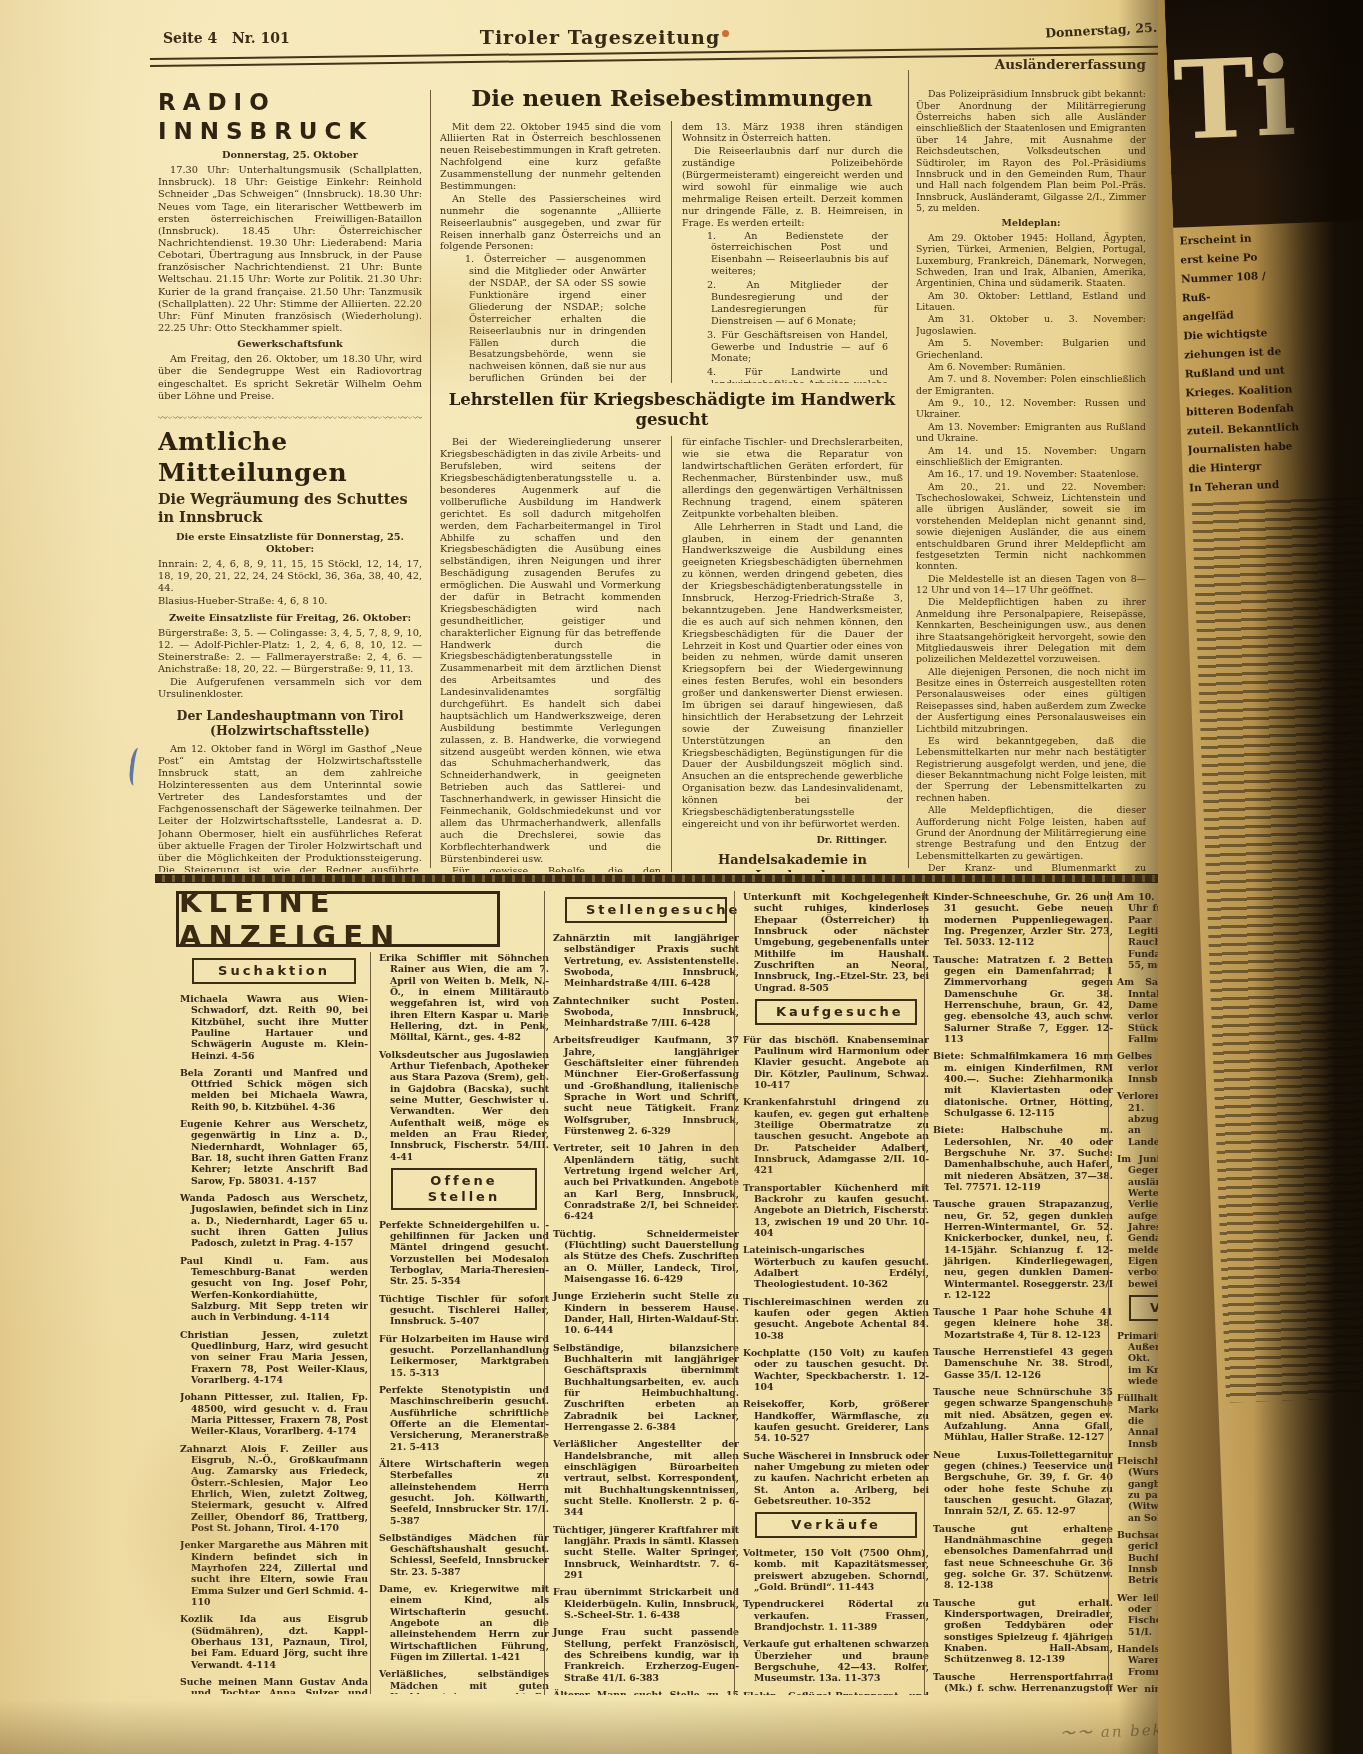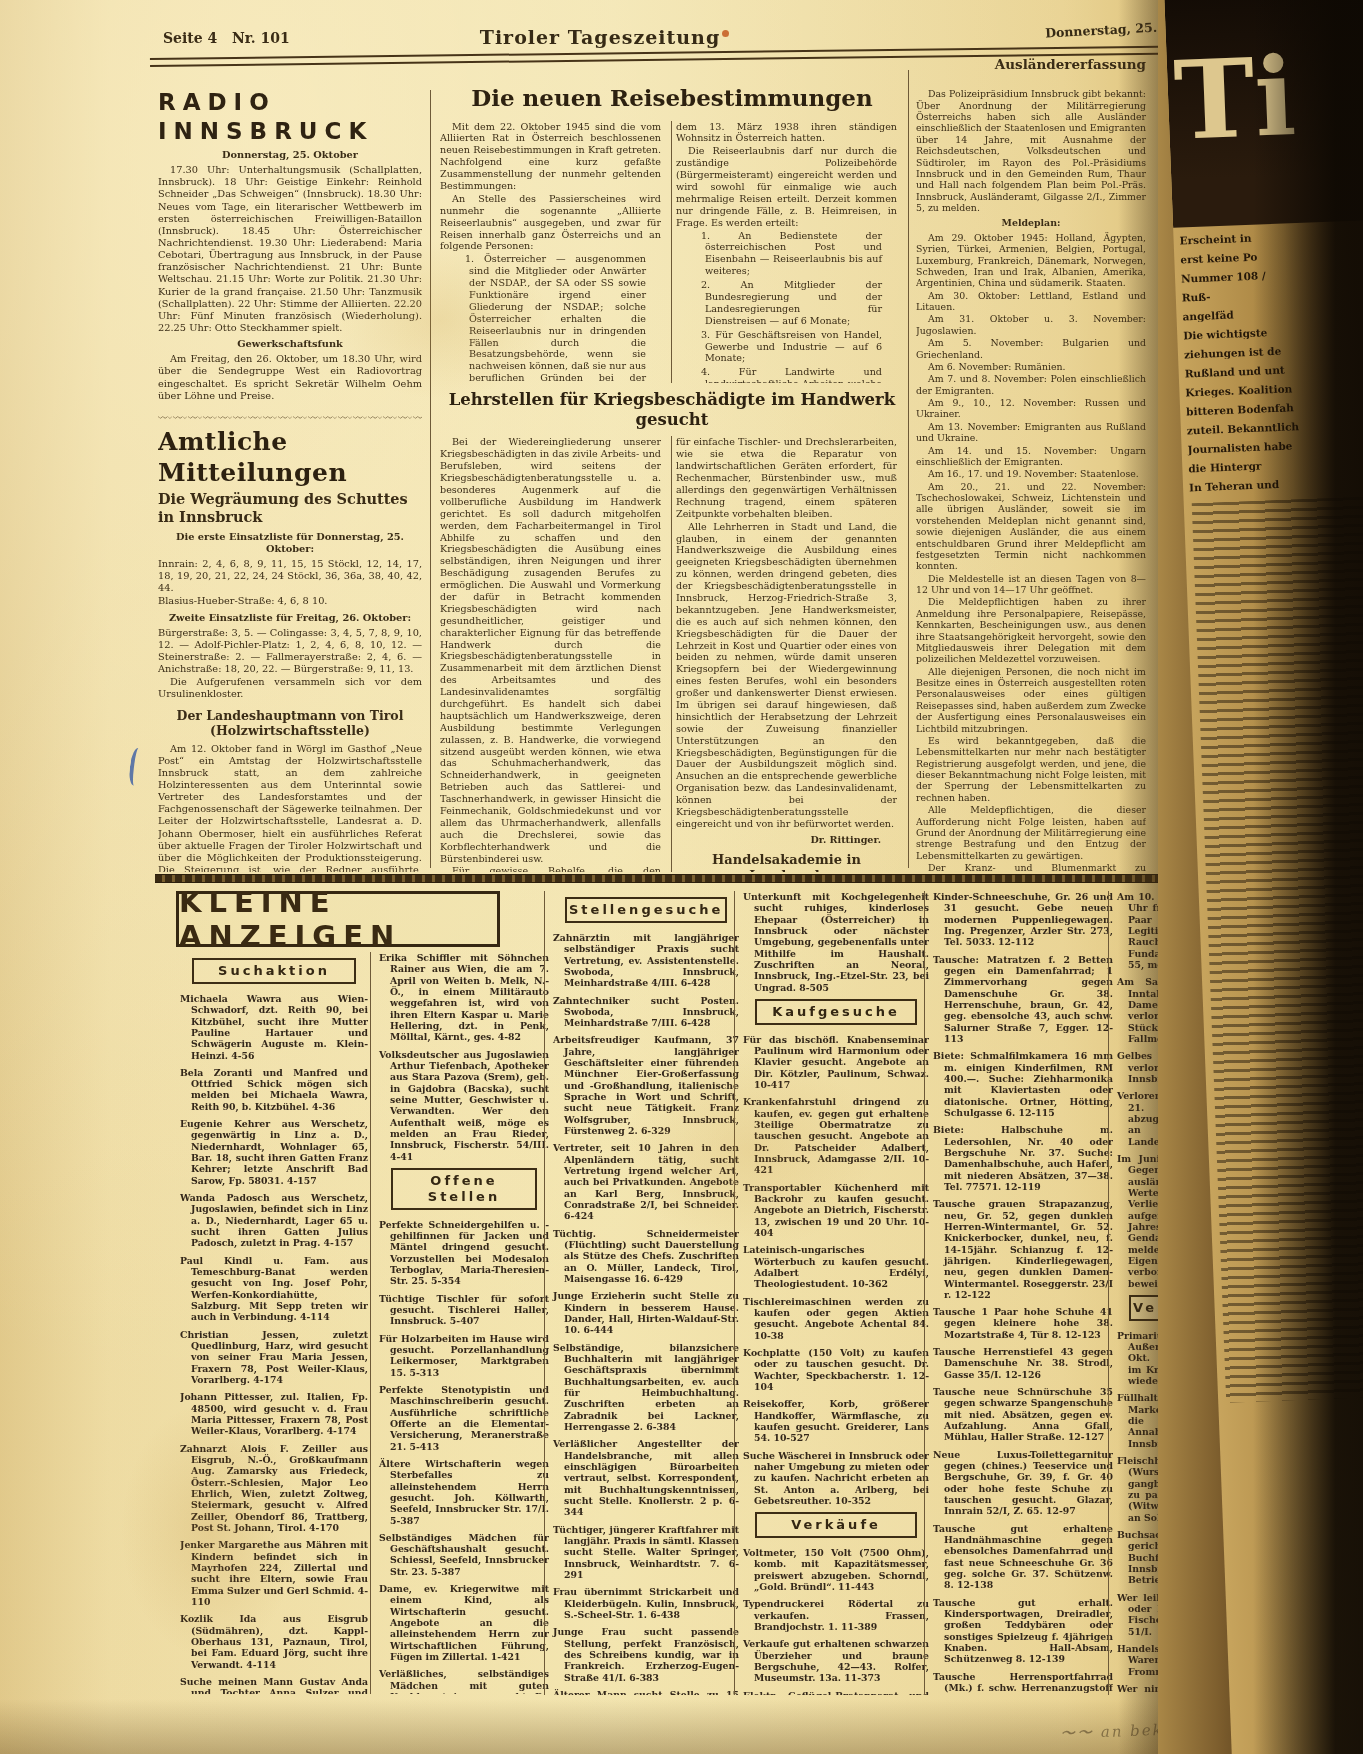--- a/index.html
+++ b/index.html
@@ -14,21 +14,21 @@
   .txt{color:#3a2c16;}
   
   .para{text-indent:12px;text-align:justify;margin:0 0 1px;}
   .pflush{text-align:justify;margin:0 0 1px;}
   .li{padding-left:14px;text-indent:-4px;text-align:justify;margin:0 15px 2px;}
   .center-b{text-align:center;font-weight:bold;margin:4px 0 3px;}
   .sig{text-align:right;font-weight:bold;padding-right:16px;margin:4px 0;}
   .ad{font-weight:bold;text-align:justify;padding-left:11px;text-indent:-11px;margin:0 0 6px;}
   .box-header{border:2px solid #3c2d15;text-align:center;
       font-family:"DejaVu Sans",sans-serif;font-weight:bold;font-size:13px;
-      letter-spacing:3px;padding:3px 2px;margin:6px 12px 9px;color:#342713;background:rgba(244,230,180,.35);}
+      letter-spacing:3px;padding:3px 19px;margin:6px 12px 9px;color:#342713;background:rgba(244,230,180,.35);}
   
   .hdr-left{position:absolute;left:163px;top:30px;font-weight:bold;font-size:14px;color:#3a2c16;}
   .hdr-center{position:absolute;left:0;top:26px;width:1200px;text-align:center;
       font-weight:bold;font-size:19px;letter-spacing:1px;color:#362a15;}
   .hdr-right{position:absolute;left:1045px;top:20px;font-weight:bold;font-size:12.5px;
       color:#362a15;transform:rotate(-3deg);white-space:nowrap;}
   .rule-double{position:absolute;left:150px;top:58px;width:1092px;height:5px;
       border-top:2px solid #463318;border-bottom:2px solid #463318;
       transform:rotate(-0.7deg);transform-origin:left center;}
   
@@ -40,21 +40,21 @@
       height:12px;margin:6px 0;}
   .amt-title{font-weight:bold;font-size:25px;color:#2d2110;margin:4px 0 2px;letter-spacing:0.5px;}
   .amt-sub{font-weight:bold;font-size:14.5px;margin:0 0 5px;}
   .lh-head{text-align:center;font-weight:bold;font-size:12.5px;margin:7px 0 4px;}
   .vr{position:absolute;width:1px;background:#6e5a38;}
   .col-mid{position:absolute;left:440px;top:84px;width:464px;height:788px;overflow:hidden;
       font-size:9.6px;line-height:1.24;}
   .mid-headline{font-weight:bold;font-size:23px;text-align:center;color:#2d2110;margin:0 0 8px;}
   .mid-cols{display:flex;overflow:hidden;}
   .mc{width:221px;overflow:hidden;flex:none;}
-  .mc.second{border-left:1px solid #6e5a38;padding-left:4px;margin-left:10px;}
+  .mc.second{border-left:1px solid #6e5a38;padding-left:10px;margin-left:10px;}
   .reise-cols{height:262px;}
   .lehr-headline{font-weight:bold;font-size:16.5px;text-align:center;color:#2d2110;margin:7px 0 6px;}
   .lehr-cols{height:474px;}
   .hak-head{text-align:center;font-weight:bold;font-size:13px;margin:6px 0 3px;}
   .col-right{position:absolute;left:916px;top:56px;width:230px;height:816px;overflow:hidden;
       font-size:9.4px;line-height:1.21;}
   .ausl-head{text-align:right;font-weight:bold;font-size:13.5px;margin:0 0 16px;}
   
   .orn{position:absolute;left:155px;top:874px;width:1062px;height:7px;
       background:repeating-linear-gradient(90deg,#3a2a12 0 7px,#7a5f2e 7px 10px);

